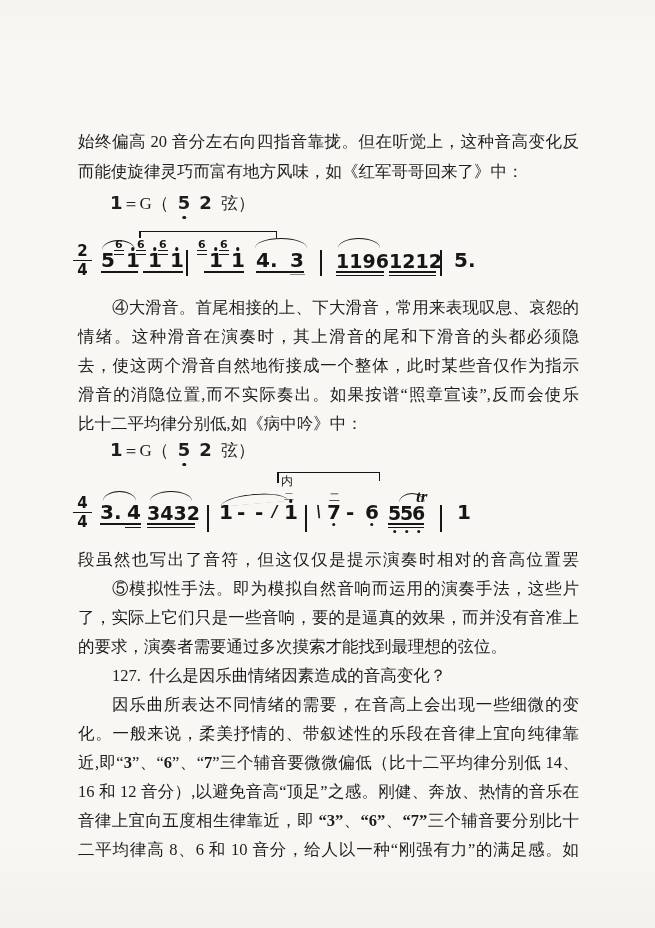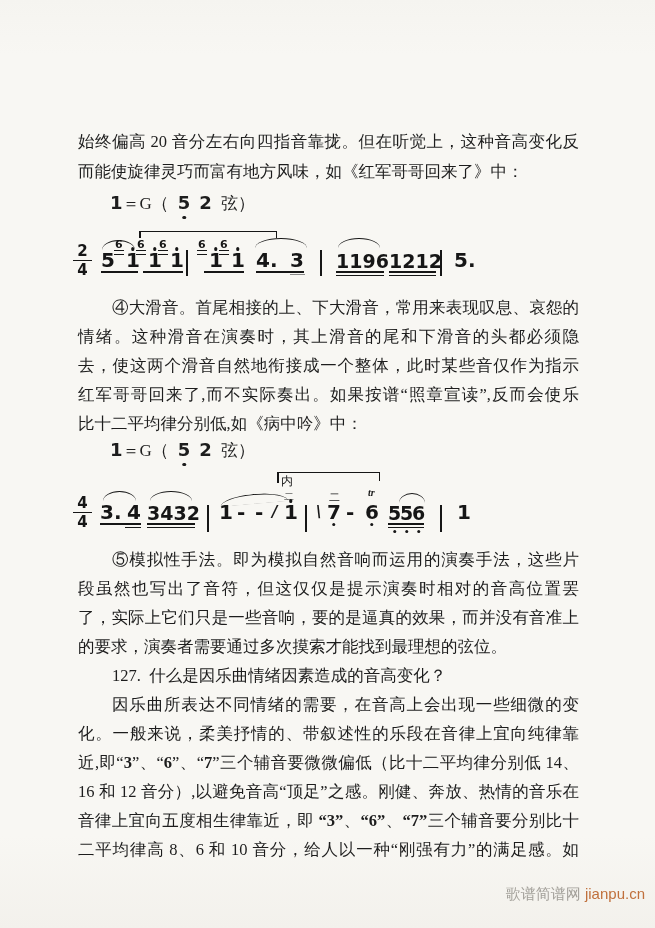--- a/index.html
+++ b/index.html
@@ -38,21 +38,21 @@
   .ts{position:absolute;display:flex;flex-direction:column;align-items:center;font-weight:bold;font-size:15px;line-height:14px;}
   .ts i{display:block;width:19px;height:1.8px;background:#161616;margin:1.5px 0;}
   .bracket{position:absolute;border-top:1.5px solid #161616;}
   .bracket::before,.bracket::after{content:"";position:absolute;top:-1px;width:1.5px;background:#161616;}
   .bracket::before{left:0;height:7px;}
   .bracket::after{right:0;height:7px;}
   .neib::before{height:11px;}
   .neib::after{height:9px;}
   .mlabel{position:absolute;font-family:"Liberation Serif","DejaVu Serif",serif;}
   .slide{position:absolute;font-size:15px;font-weight:bold;font-style:italic;line-height:15px;}
-  .trl{font-style:italic;font-weight:bold;font-size:10px;}
+  .trl{font-style:italic;font-weight:bold;font-size:17px;margin-left:48px;}
   
   .footer{position:absolute;top:885px;right:10px;font-size:15px;font-family:"Liberation Sans","DejaVu Sans",sans-serif;white-space:nowrap;}
   .site{color:#a3a09a;}
   .url{color:#c0703c;}
 </style>
 </head>
 <body>
 
 <div class="page">
 
@@ -111,21 +111,21 @@
 
     <i class="slur" style="left:102px;top:15px;width:33px;"></i>
     <i class="slur" style="left:255px;top:13px;width:52px;"></i>
     <i class="slur" style="left:338px;top:13px;width:42px;"></i>
   </div>
 
   <div class="para" style="top:293px;">
     <div class="tline indent">④大滑音。首尾相接的上、下大滑音，常用来表现叹息、哀怨的</div>
     <div class="tline">情绪。这种滑音在演奏时，其上滑音的尾和下滑音的头都必须隐</div>
     <div class="tline">去，使这两个滑音自然地衔接成一个整体，此时某些音仅作为指示</div>
-    <div class="tline">红军哥哥回来了,而不实际奏出。如果按谱“照章宣读”,反而会使乐</div>
+    <div class="tline">滑音的消隐位置,而不实际奏出。如果按谱“照章宣读”,反而会使乐</div>
     <div class="tline left">比十二平均律分别低,如《病中吟》中：</div>
   </div>
 
   <div class="keyrow" style="top:439px;">
     <span class="kd">1</span><span>＝G（</span><span class="kd udot gap">5</span><span class="kd gap">2</span><span class="gap">弦）</span>
   </div>
 
   <div class="music" style="top:465px;height:80px;">
     <div class="bracket neib" style="left:277px;top:7px;width:103px;"></div>
     <span class="mlabel" style="left:281px;top:8px;font-size:12px;">内</span>
@@ -172,36 +172,33 @@
     <i class="beam" style="left:388px;top:58px;width:36px;"></i>
     <i class="beam" style="left:388px;top:61.5px;width:36px;"></i>
 
     <i class="slur" style="left:103px;top:26px;width:33px;"></i>
     <i class="slur" style="left:150px;top:26px;width:42px;"></i>
     <i class="slur rise" style="left:220px;top:29px;width:68px;"></i>
     <i class="slur" style="left:399px;top:28px;width:26px;"></i>
   </div>
 
   <div class="para" style="top:545px;">
+    <div class="tline">段虽然也写出了音符，但这仅仅是提示演奏时相对的音高位置罢</div>
     <div class="tline indent">⑤模拟性手法。即为模拟自然音响而运用的演奏手法，这些片</div>
-    <div class="tline">段虽然也写出了音符，但这仅仅是提示演奏时相对的音高位置罢</div>
     <div class="tline">了，实际上它们只是一些音响，要的是逼真的效果，而并没有音准上</div>
     <div class="tline left">的要求，演奏者需要通过多次摸索才能找到最理想的弦位。</div>
   </div>
 
   <div class="para" style="top:661px;">
     <div class="tline left indent"><span>127.</span> <span>什么是因乐曲情绪因素造成的音高变化？</span></div>
   </div>
 
   <div class="para" style="top:690px;">
     <div class="tline indent">因乐曲所表达不同情绪的需要，在音高上会出现一些细微的变</div>
     <div class="tline">化。一般来说，柔美抒情的、带叙述性的乐段在音律上宜向纯律靠</div>
     <div class="tline"><span>近,即“</span><span class="b">3</span><span>”、“</span><span class="b">6</span><span>”、“</span><span class="b">7</span><span>”三个辅音要微微偏低（比十二平均律分别低 14、</span></div>
     <div class="tline">16 和 12 音分）,以避免音高“顶足”之感。刚健、奔放、热情的音乐在</div>
     <div class="tline"><span>音律上宜向五度相生律靠近，即 </span><span class="b">“3”</span><span>、</span><span class="b">“6”</span><span>、</span><span class="b">“7”</span><span>三个辅音要分别比十</span></div>
     <div class="tline">二平均律高 8、6 和 10 音分，给人以一种“刚强有力”的满足感。如</div>
   </div>
 
-  <div class="footer">
-    <span class="site">歌谱简谱网 </span><span class="url">jianpu.cn</span>
-  </div>
 
 </div>
 
 </body></html>

